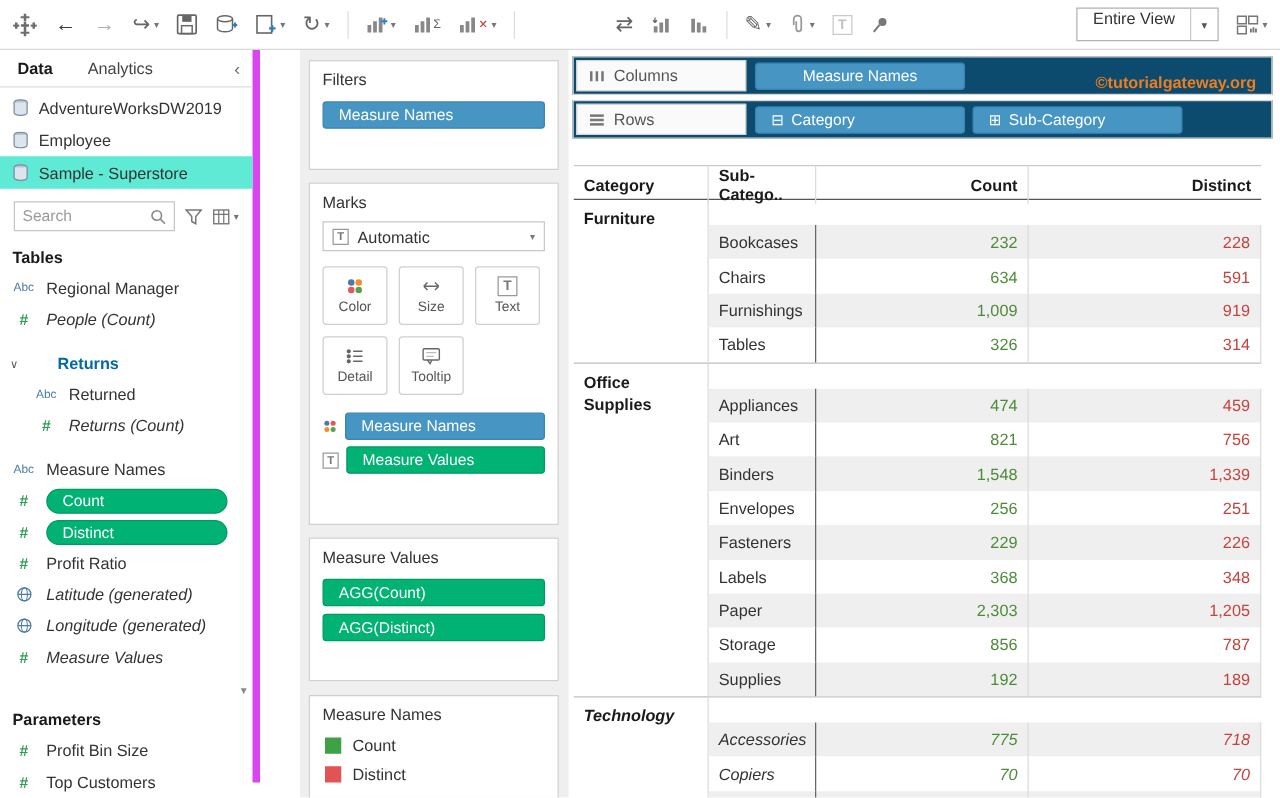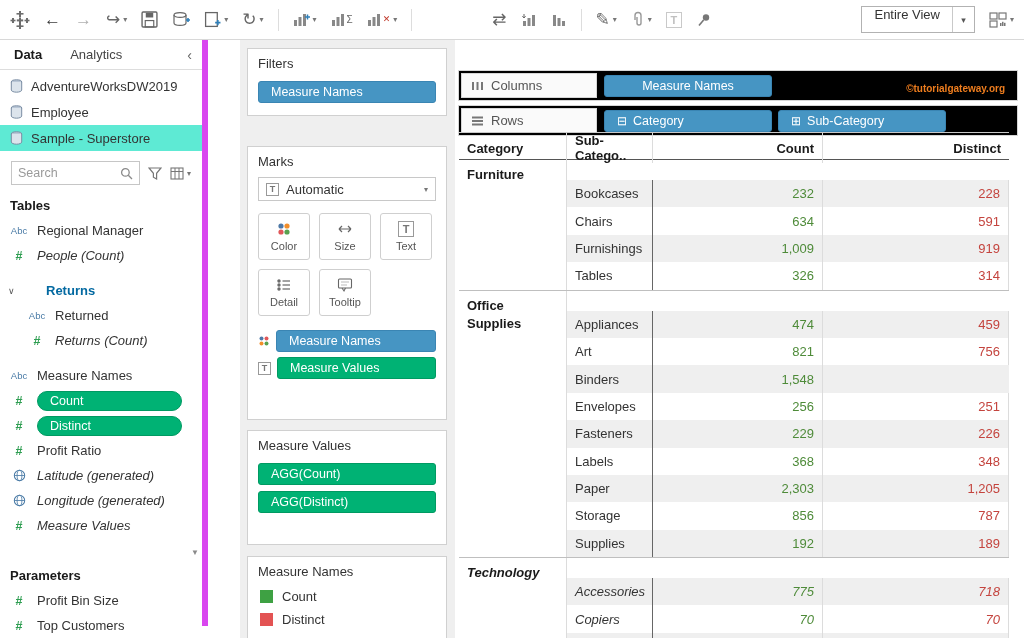--- a/index.html
+++ b/index.html
@@ -47,21 +47,21 @@
   .f-label { color:#333; white-space:nowrap; }
   .f-label.italic { font-style:italic; }
   .f-label.bold { font-weight:bold; color:#0369a1; }
   .fpill { flex:1; height:20px; border-radius:10px; background:var(--pill-green); border:1px solid #009a62; color:#fff; display:flex; align-items:center; padding:0 12px; font-size:12.5px; margin-right:12px; }
   .sb-scroll-down { position:absolute; right:3px; top:508px; color:#8a8a8a; font-size:8px; cursor:pointer; }
 
   
   .shelf-col { position:absolute; left:240px; top:40px; width:215px; bottom:0; background:#efefef; }
   .card { position:absolute; left:7px; width:200px; background:#fff; border:1px solid #d0d0d0; }
   .card-title { padding:7px 10px 6px; color:#333; }
-  .card-filters { top:8px; height:68px; }
+  .card-filters { top:8px; height:88px; }
   .card-marks { top:106px; height:274px; }
   .card-mvals { top:390px; height:115px; }
   .card-legend { top:516px; height:122px; }
   .pill { height:22px; border-radius:3px; display:flex; align-items:center; color:#fff; font-size:12.5px; padding:0 12px; white-space:nowrap; cursor:pointer; }
   .pill.dimension { background:var(--pill-blue); border:1px solid #3a85b3; }
   .pill.measure { background:var(--pill-green); border:1px solid #009a62; }
   .card-shelf { padding:4px 10px; display:flex; flex-direction:column; gap:6px; }
   .marktype { margin:2px 10px 8px; height:24px; border:1px solid #c8c8c8; display:flex; align-items:center; gap:7px; padding:0 7px; cursor:pointer; }
   .mt-label { flex:1; color:#333; }
   .marks-btns { display:flex; flex-wrap:wrap; gap:9px; padding:4px 10px; }
@@ -69,29 +69,29 @@
   .mbtn-label { font-size:11px; color:#555; }
   .marks-pills { padding:10px 10px 0; display:flex; flex-direction:column; gap:5px; }
   .mp-row { display:flex; align-items:center; gap:6px; }
   .mp-row .pill { flex:1; }
   .legend-items { padding:4px 12px; display:flex; flex-direction:column; gap:8px; }
   .lg-row { display:flex; align-items:center; gap:9px; }
   .lg-swatch { width:13px; height:13px; flex:none; }
 
   
   .view { position:absolute; left:455px; top:40px; right:0; bottom:0; background:#fff; }
-  .shelf-row { position:absolute; left:3px; right:6px; height:31px; border:1px solid #d6d6d6; display:flex; align-items:center; padding:0 2px; background:#000000;margin-top:25px; }
+  .shelf-row { position:absolute; left:3px; right:6px; height:31px; border:1px solid #d6d6d6; display:flex; align-items:center; padding:0 2px; background:#0c4a6e; }
   .shelf-row.columns { top:5px; }
   .shelf-row.rows { top:40px; }
   .shelf-label { width:136px; height:25px; border:1px solid #d6d6d6; background:#fafafa; display:flex; align-items:center; gap:7px; padding:0 9px; color:#555; flex:none; }
   .shelf-pills { display:flex; align-items:center; gap:6px; margin-left:7px; }
   .shelf-pill { min-width:168px; }
   .shelf-pill.centered { justify-content:center; }
   .pill-icon { color:#fff; font-size:12px; margin-right:6px; }
-  .watermark { position:absolute; top:12px; right:12px; color:var(--watermark); font-size:10px; font-weight:bold; }
+  .watermark { position:absolute; top:12px; right:12px; color:var(--watermark); font-size:13px; font-weight:bold; }
 
   
   .ttable { position:absolute; left:4px; top:92px; width:550px; }
   .thead { display:grid; grid-template-columns:108px 86px 170px 186px; height:28px; border-top:1px solid #c9c9c9; border-bottom:1px solid #555; align-items:center; font-weight:bold; color:#1a1a1a; }
   .th { align-self:stretch; display:flex; align-items:center; }
   .h-cat, .h-sub { padding-left:8px; border-right:1px solid #dcdcdc; }
   .h-count, .h-distinct { justify-content:flex-end; padding-right:8px; }
   .h-count { border-right:1px solid #dcdcdc; }
   .tgroup { display:flex; border-bottom:1px solid #bfbfbf; }
   .tgroup:last-child { border-bottom:none;font-style:italic; }
@@ -619,20 +619,21 @@
               <div class="tcell tdistinct">459</div>
             </div>
             <div class="trow">
               <div class="tcell tsub">Art</div>
               <div class="tcell tcount">821</div>
               <div class="tcell tdistinct">756</div>
             </div>
             <div class="trow band">
               <div class="tcell tsub">Binders</div>
               <div class="tcell tcount">1,548</div>
+              <div class="tcell tdistinct">1,339</div>
             </div>
             <div class="trow">
               <div class="tcell tsub">Envelopes</div>
               <div class="tcell tcount">256</div>
               <div class="tcell tdistinct">251</div>
             </div>
             <div class="trow band">
               <div class="tcell tsub">Fasteners</div>
               <div class="tcell tcount">229</div>
               <div class="tcell tdistinct">226</div>

